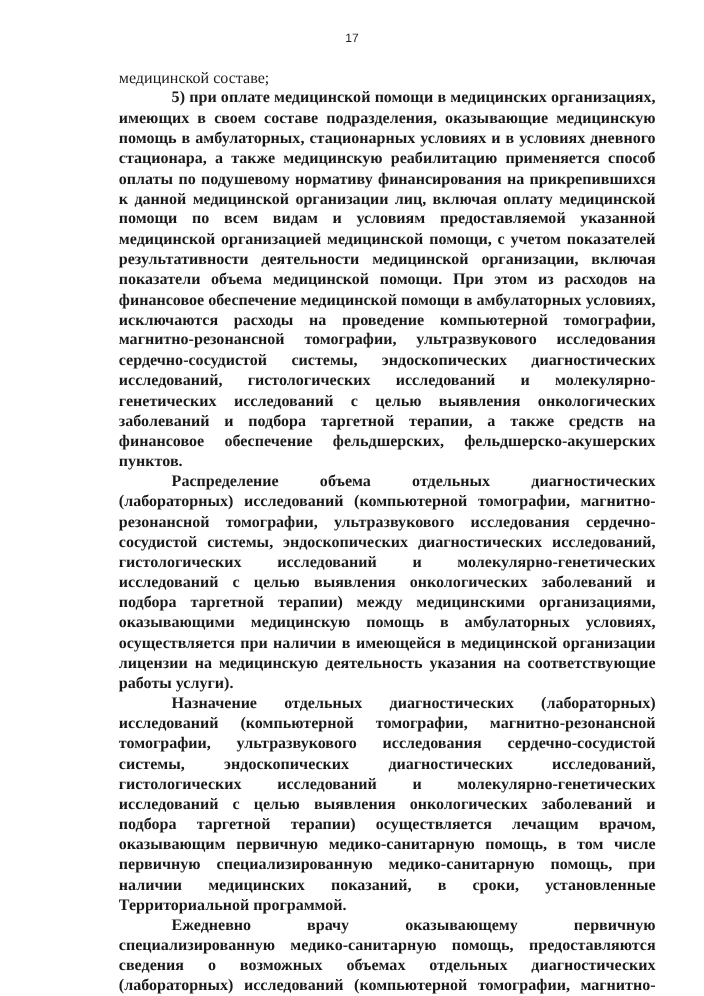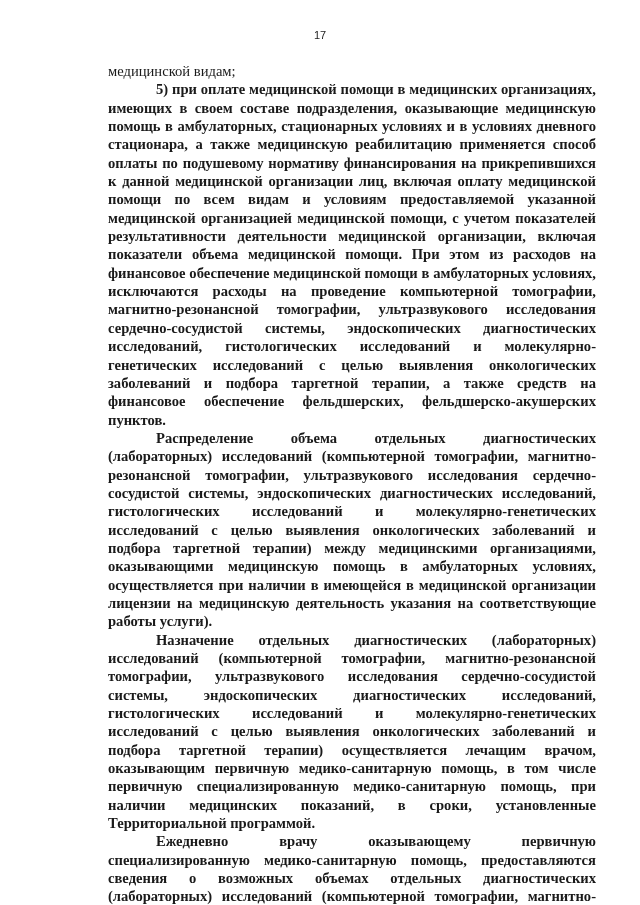--- a/index.html
+++ b/index.html
@@ -18,19 +18,19 @@
   }
   .body-text p { margin: 0; }
   .indent { text-indent: 48px; font-weight: bold; }
 </style>
 </head>
 <body>
 
 <div class="page">
   <div class="page-number">17</div>
   <div class="body-text">
-    <p>медицинской видам;</p>
+    <p>медицинской составе;</p>
     <p class="indent">5) при оплате медицинской помощи в медицинских организациях, имеющих в своем составе подразделения, оказывающие медицинскую помощь в амбулаторных, стационарных условиях и в условиях дневного стационара, а также медицинскую реабилитацию применяется способ оплаты по подушевому нормативу финансирования на прикрепившихся к данной медицинской организации лиц, включая оплату медицинской помощи по всем видам и условиям предоставляемой указанной медицинской организацией медицинской помощи, с учетом показателей результативности деятельности медицинской организации, включая показатели объема медицинской помощи. При этом из расходов на финансовое обеспечение медицинской помощи в амбулаторных условиях, исключаются расходы на проведение компьютерной томографии, магнитно-резонансной томографии, ультразвукового исследования сердечно-сосудистой системы, эндоскопических диагностических исследований, гистологических исследований и молекулярно-генетических исследований с целью выявления онкологических заболеваний и подбора таргетной терапии, а также средств на финансовое обеспечение фельдшерских, фельдшерско-акушерских пунктов.</p>
     <p class="indent">Распределение объема отдельных диагностических (лабораторных) исследований (компьютерной томографии, магнитно-резонансной томографии, ультразвукового исследования сердечно-сосудистой системы, эндоскопических диагностических исследований, гистологических исследований и молекулярно-генетических исследований с целью выявления онкологических заболеваний и подбора таргетной терапии) между медицинскими организациями, оказывающими медицинскую помощь в амбулаторных условиях, осуществляется при наличии в имеющейся в медицинской организации лицензии на медицинскую деятельность указания на соответствующие работы услуги).</p>
     <p class="indent">Назначение отдельных диагностических (лабораторных) исследований (компьютерной томографии, магнитно-резонансной томографии, ультразвукового исследования сердечно-сосудистой системы, эндоскопических диагностических исследований, гистологических исследований и молекулярно-генетических исследований с целью выявления онкологических заболеваний и подбора таргетной терапии) осуществляется лечащим врачом, оказывающим первичную медико-санитарную помощь, в том числе первичную специализированную медико-санитарную помощь, при наличии медицинских показаний, в сроки, установленные Территориальной программой.</p>
     <p class="indent" style="text-align-last: justify;">Ежедневно врачу оказывающему первичную специализированную медико-санитарную помощь, предоставляются сведения о возможных объемах отдельных диагностических (лабораторных) исследований (компьютерной томографии, магнитно-резонансной томографии, ультразвукового исследования сердечно-сосудистой системы, эндоскопических диагностических исследований, гистологических</p>
   </div>
 </div>
 
 </body></html>

